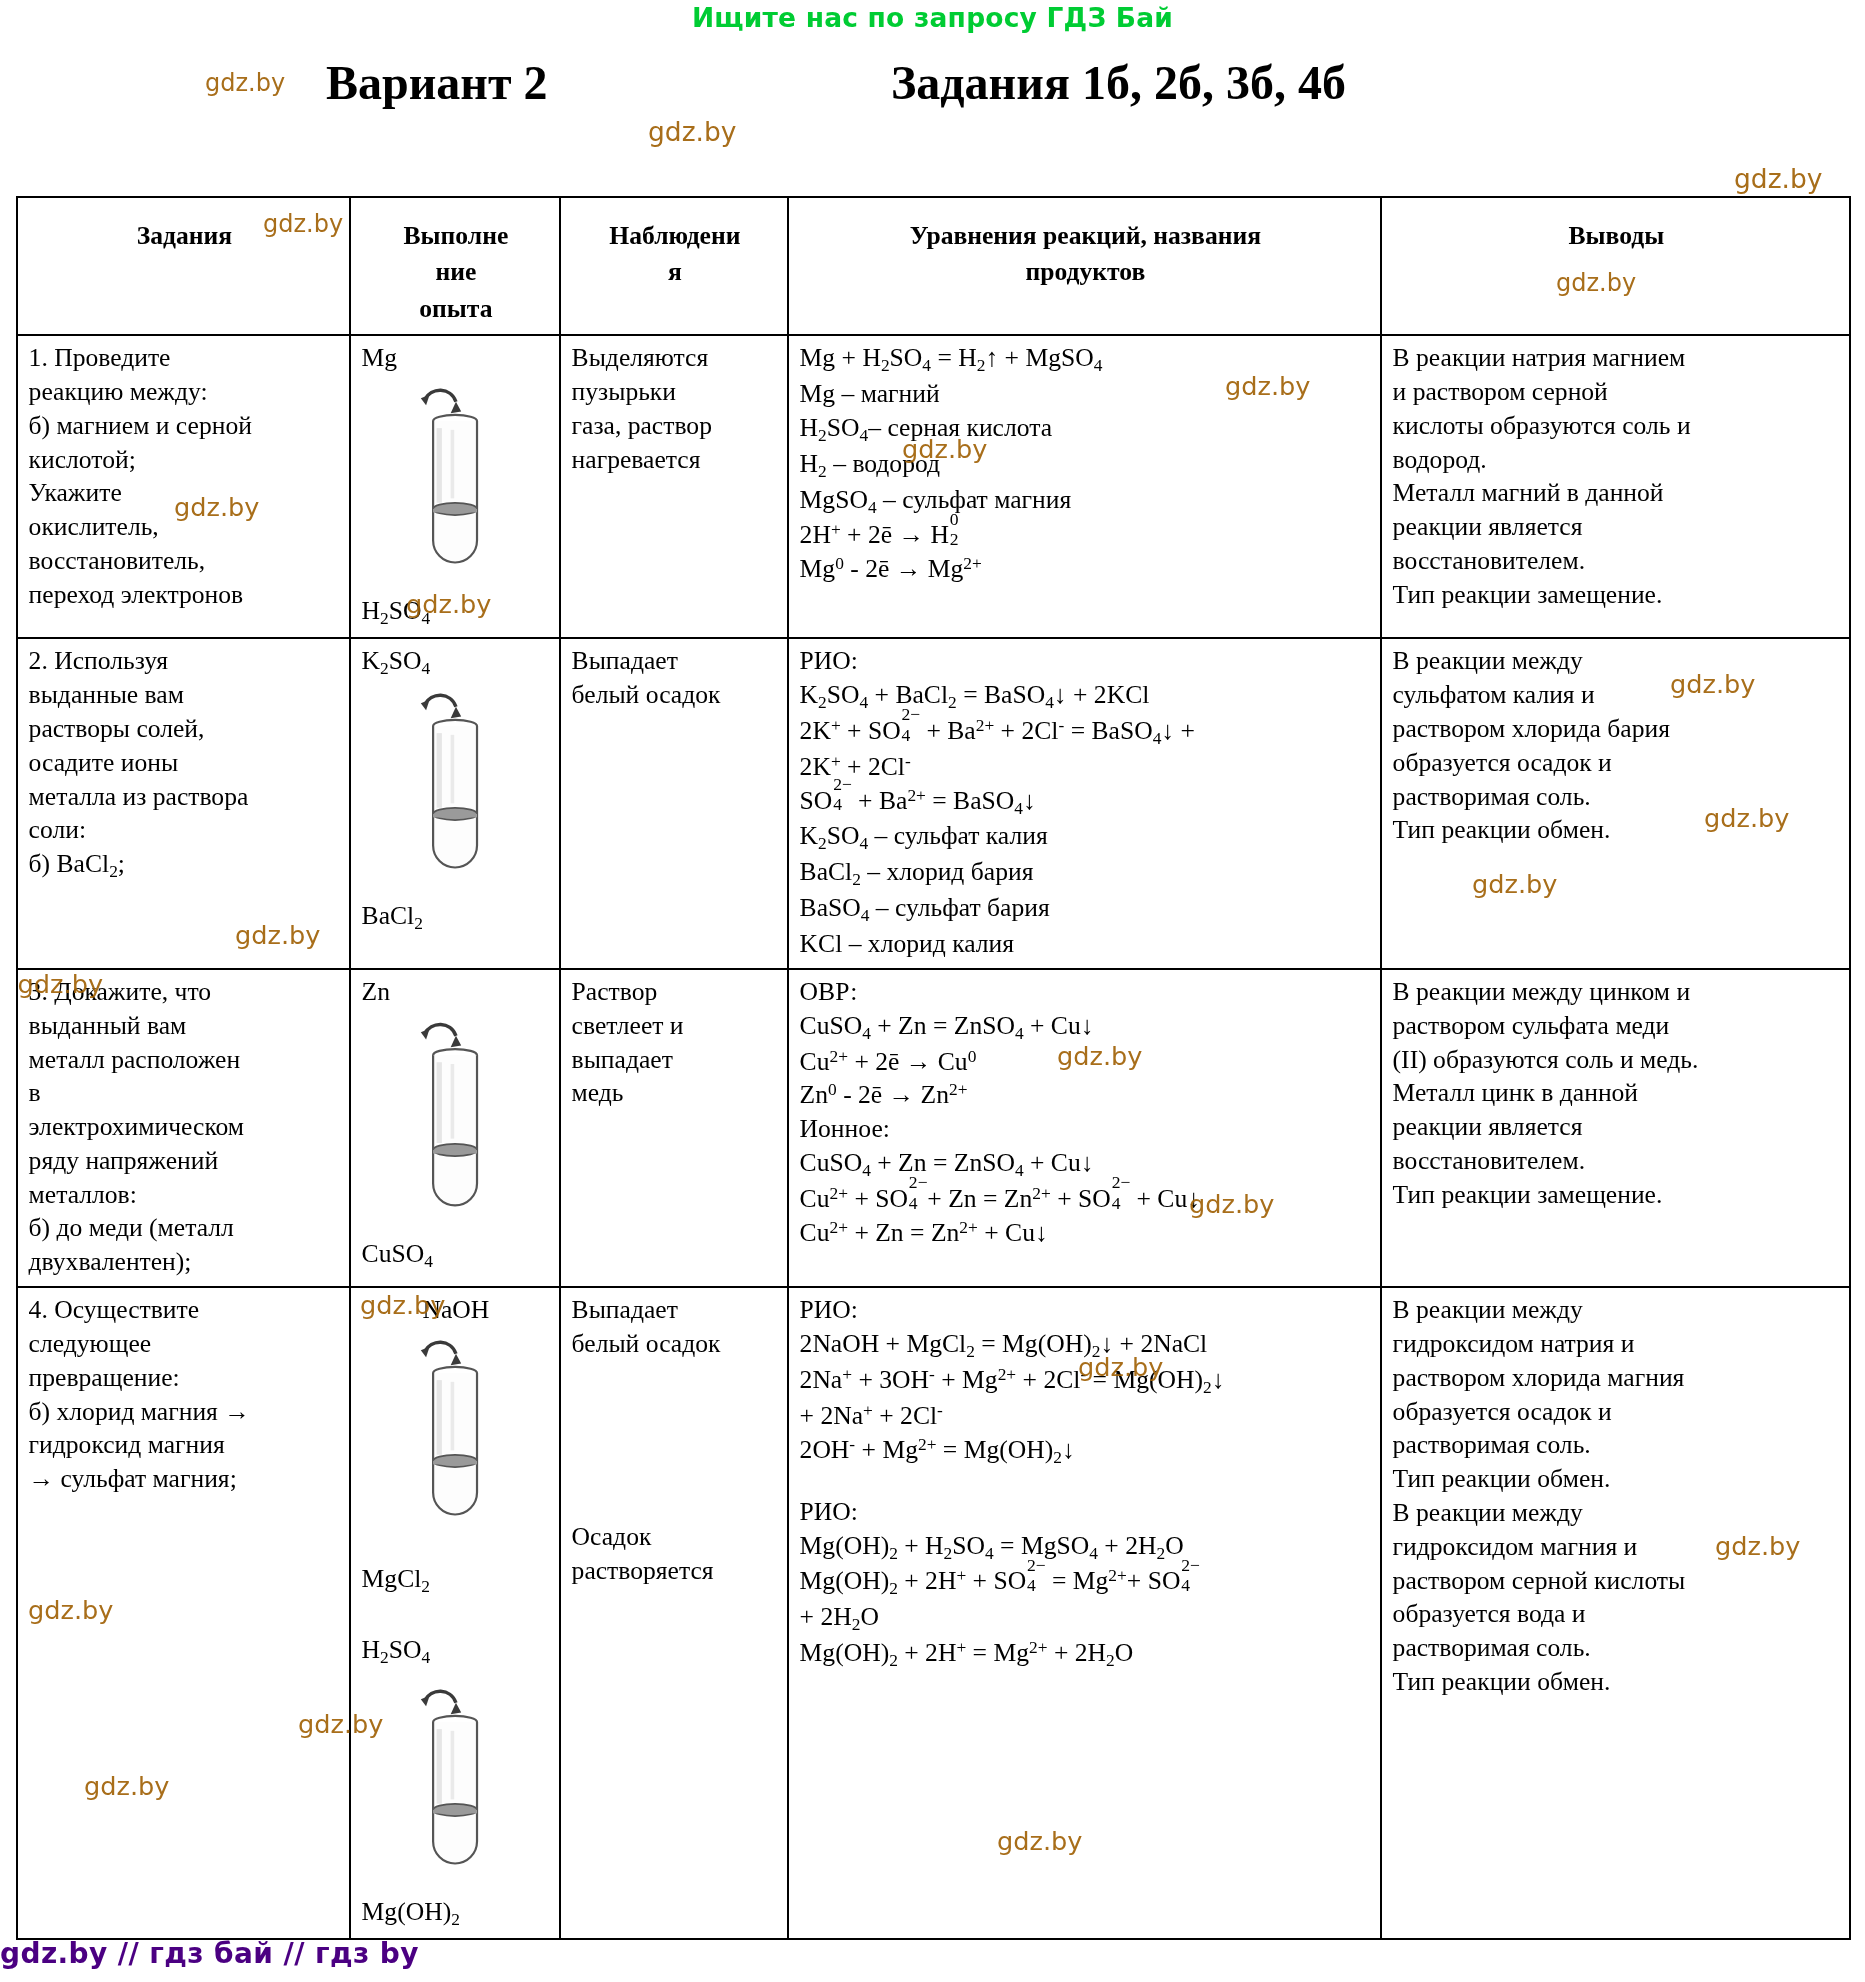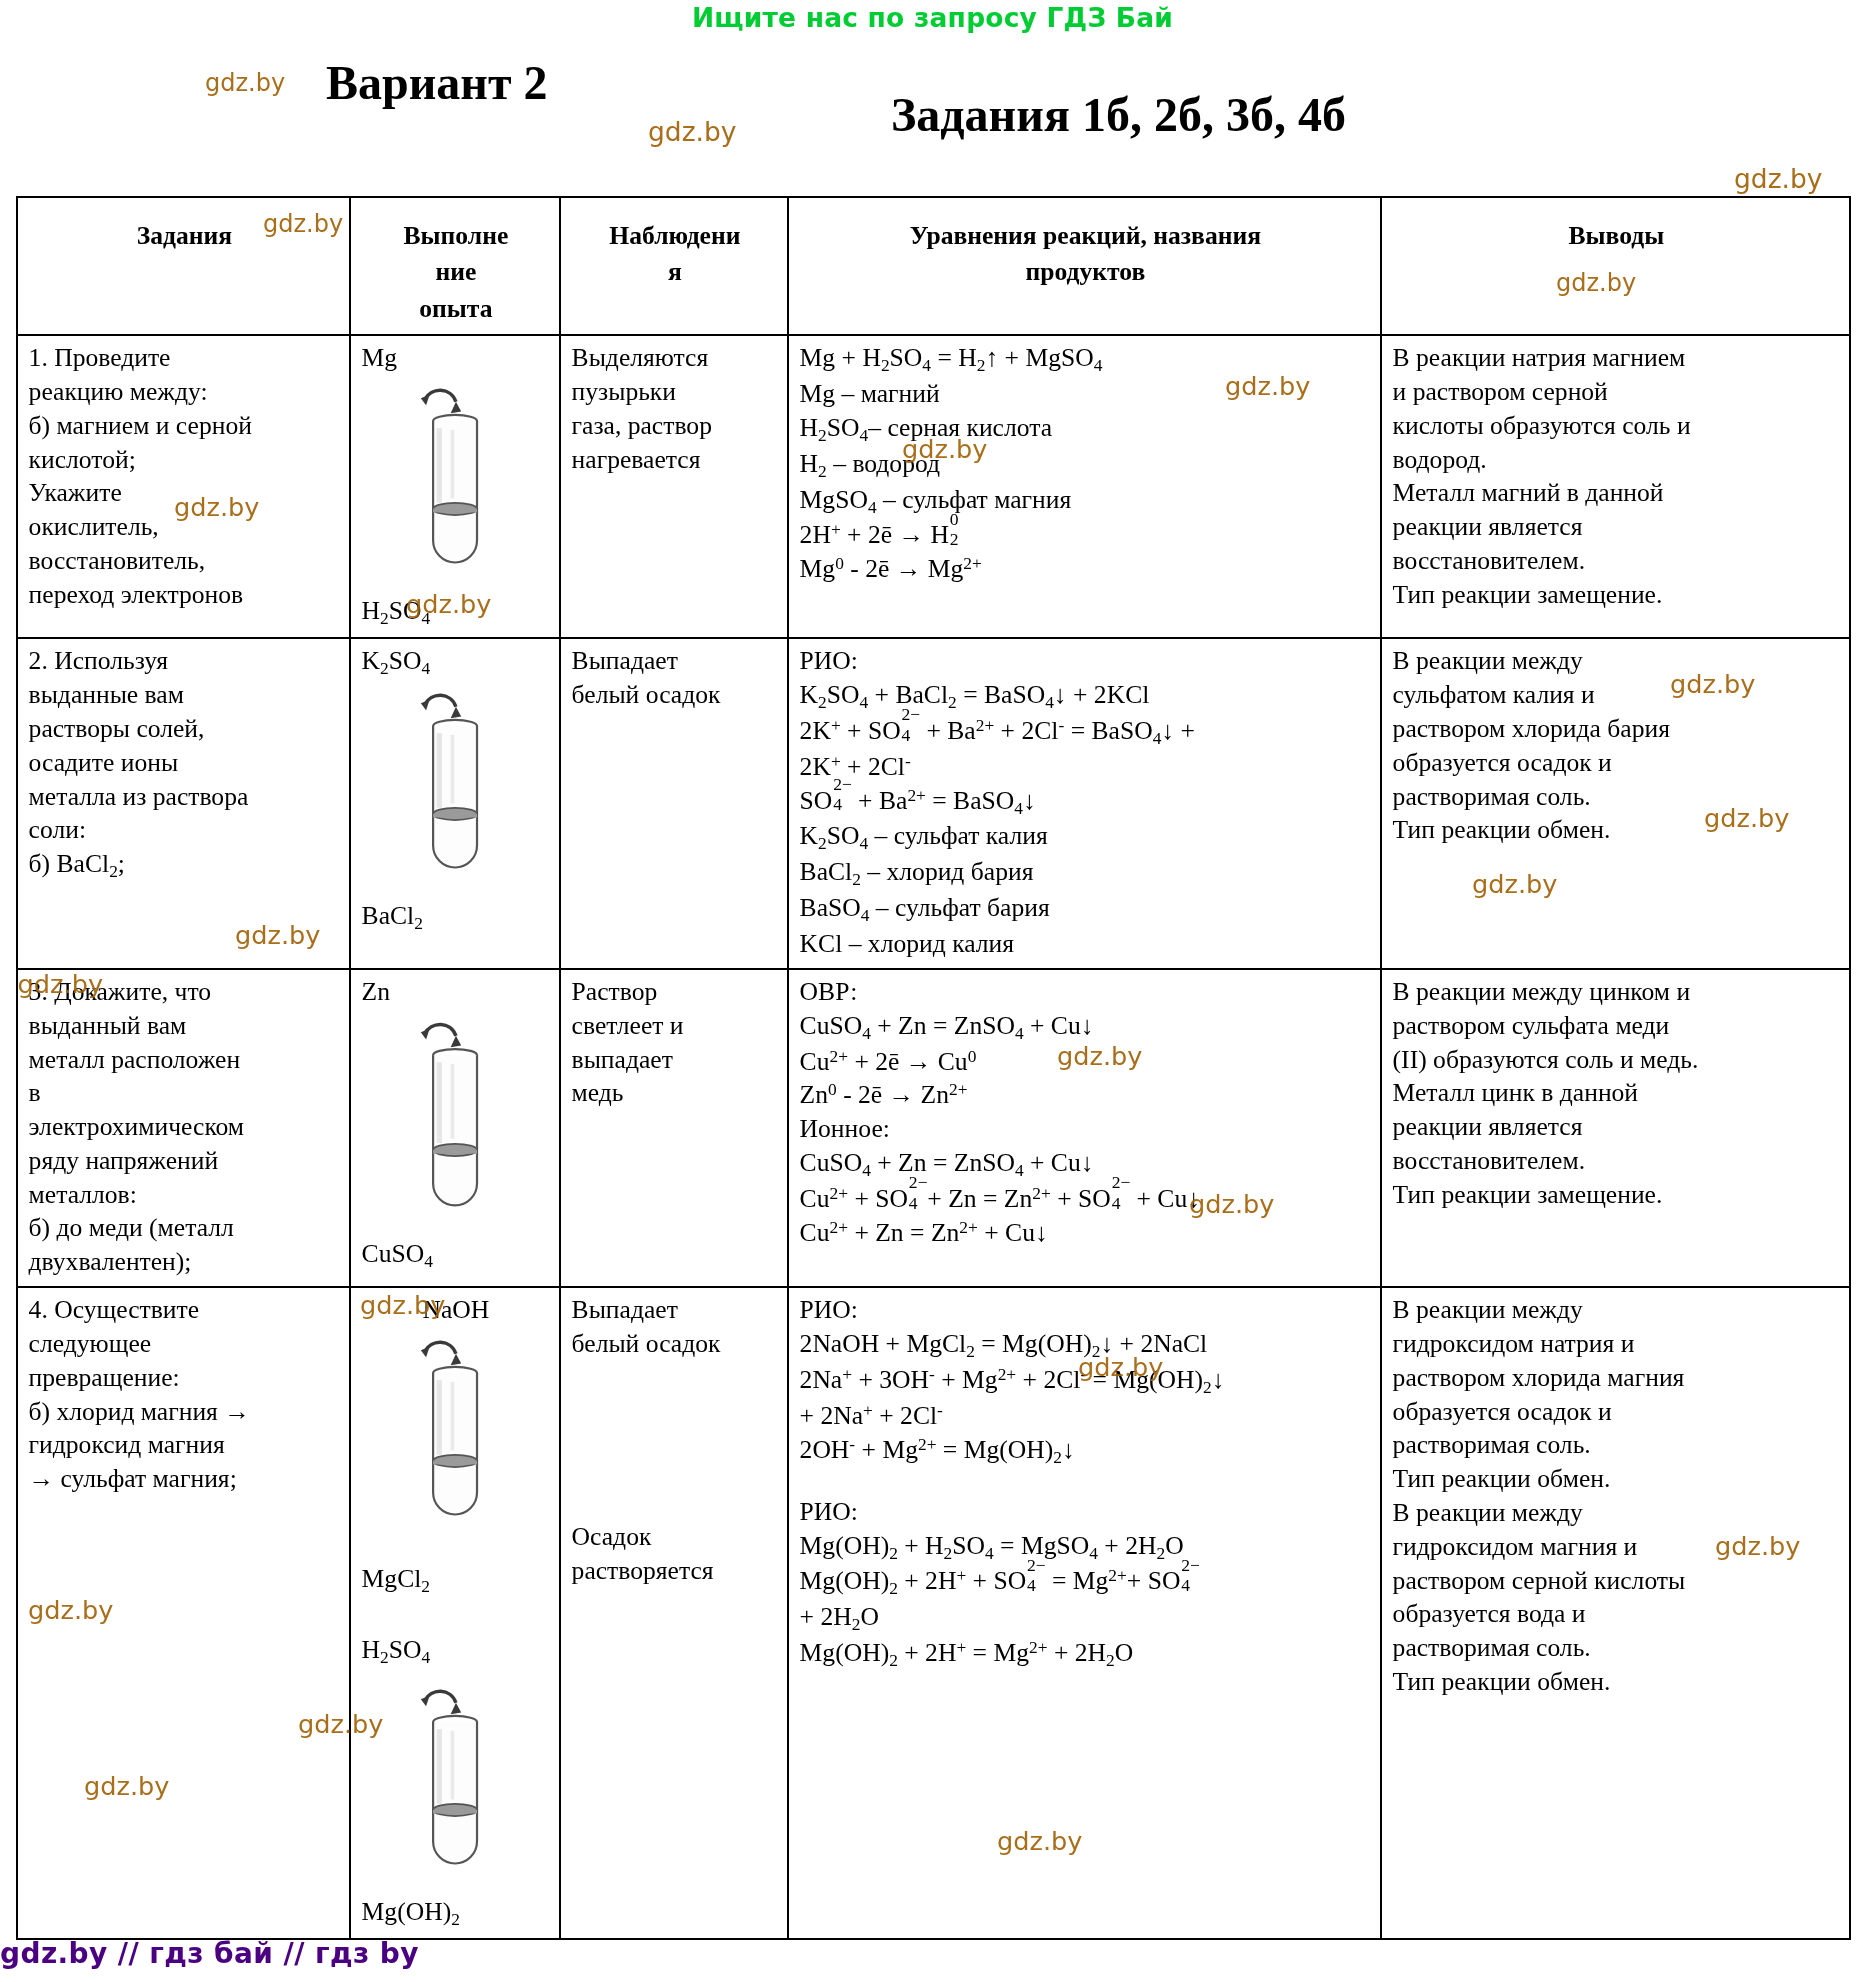--- a/index.html
+++ b/index.html
@@ -56,21 +56,20 @@
     top: 0;
     font-size: 48px;
     font-weight: bold;
   }
   .title-tasks {
     position: absolute;
     left: 891px;
     top: 0;
     font-size: 48px;
     font-weight: bold;
-    margin-top: 32px;
   }
 
   
   table.sheet {
     position: absolute;
     left: 16px;
     top: 196px;
     width: 1833px;
     border-collapse: collapse;
     table-layout: fixed;

